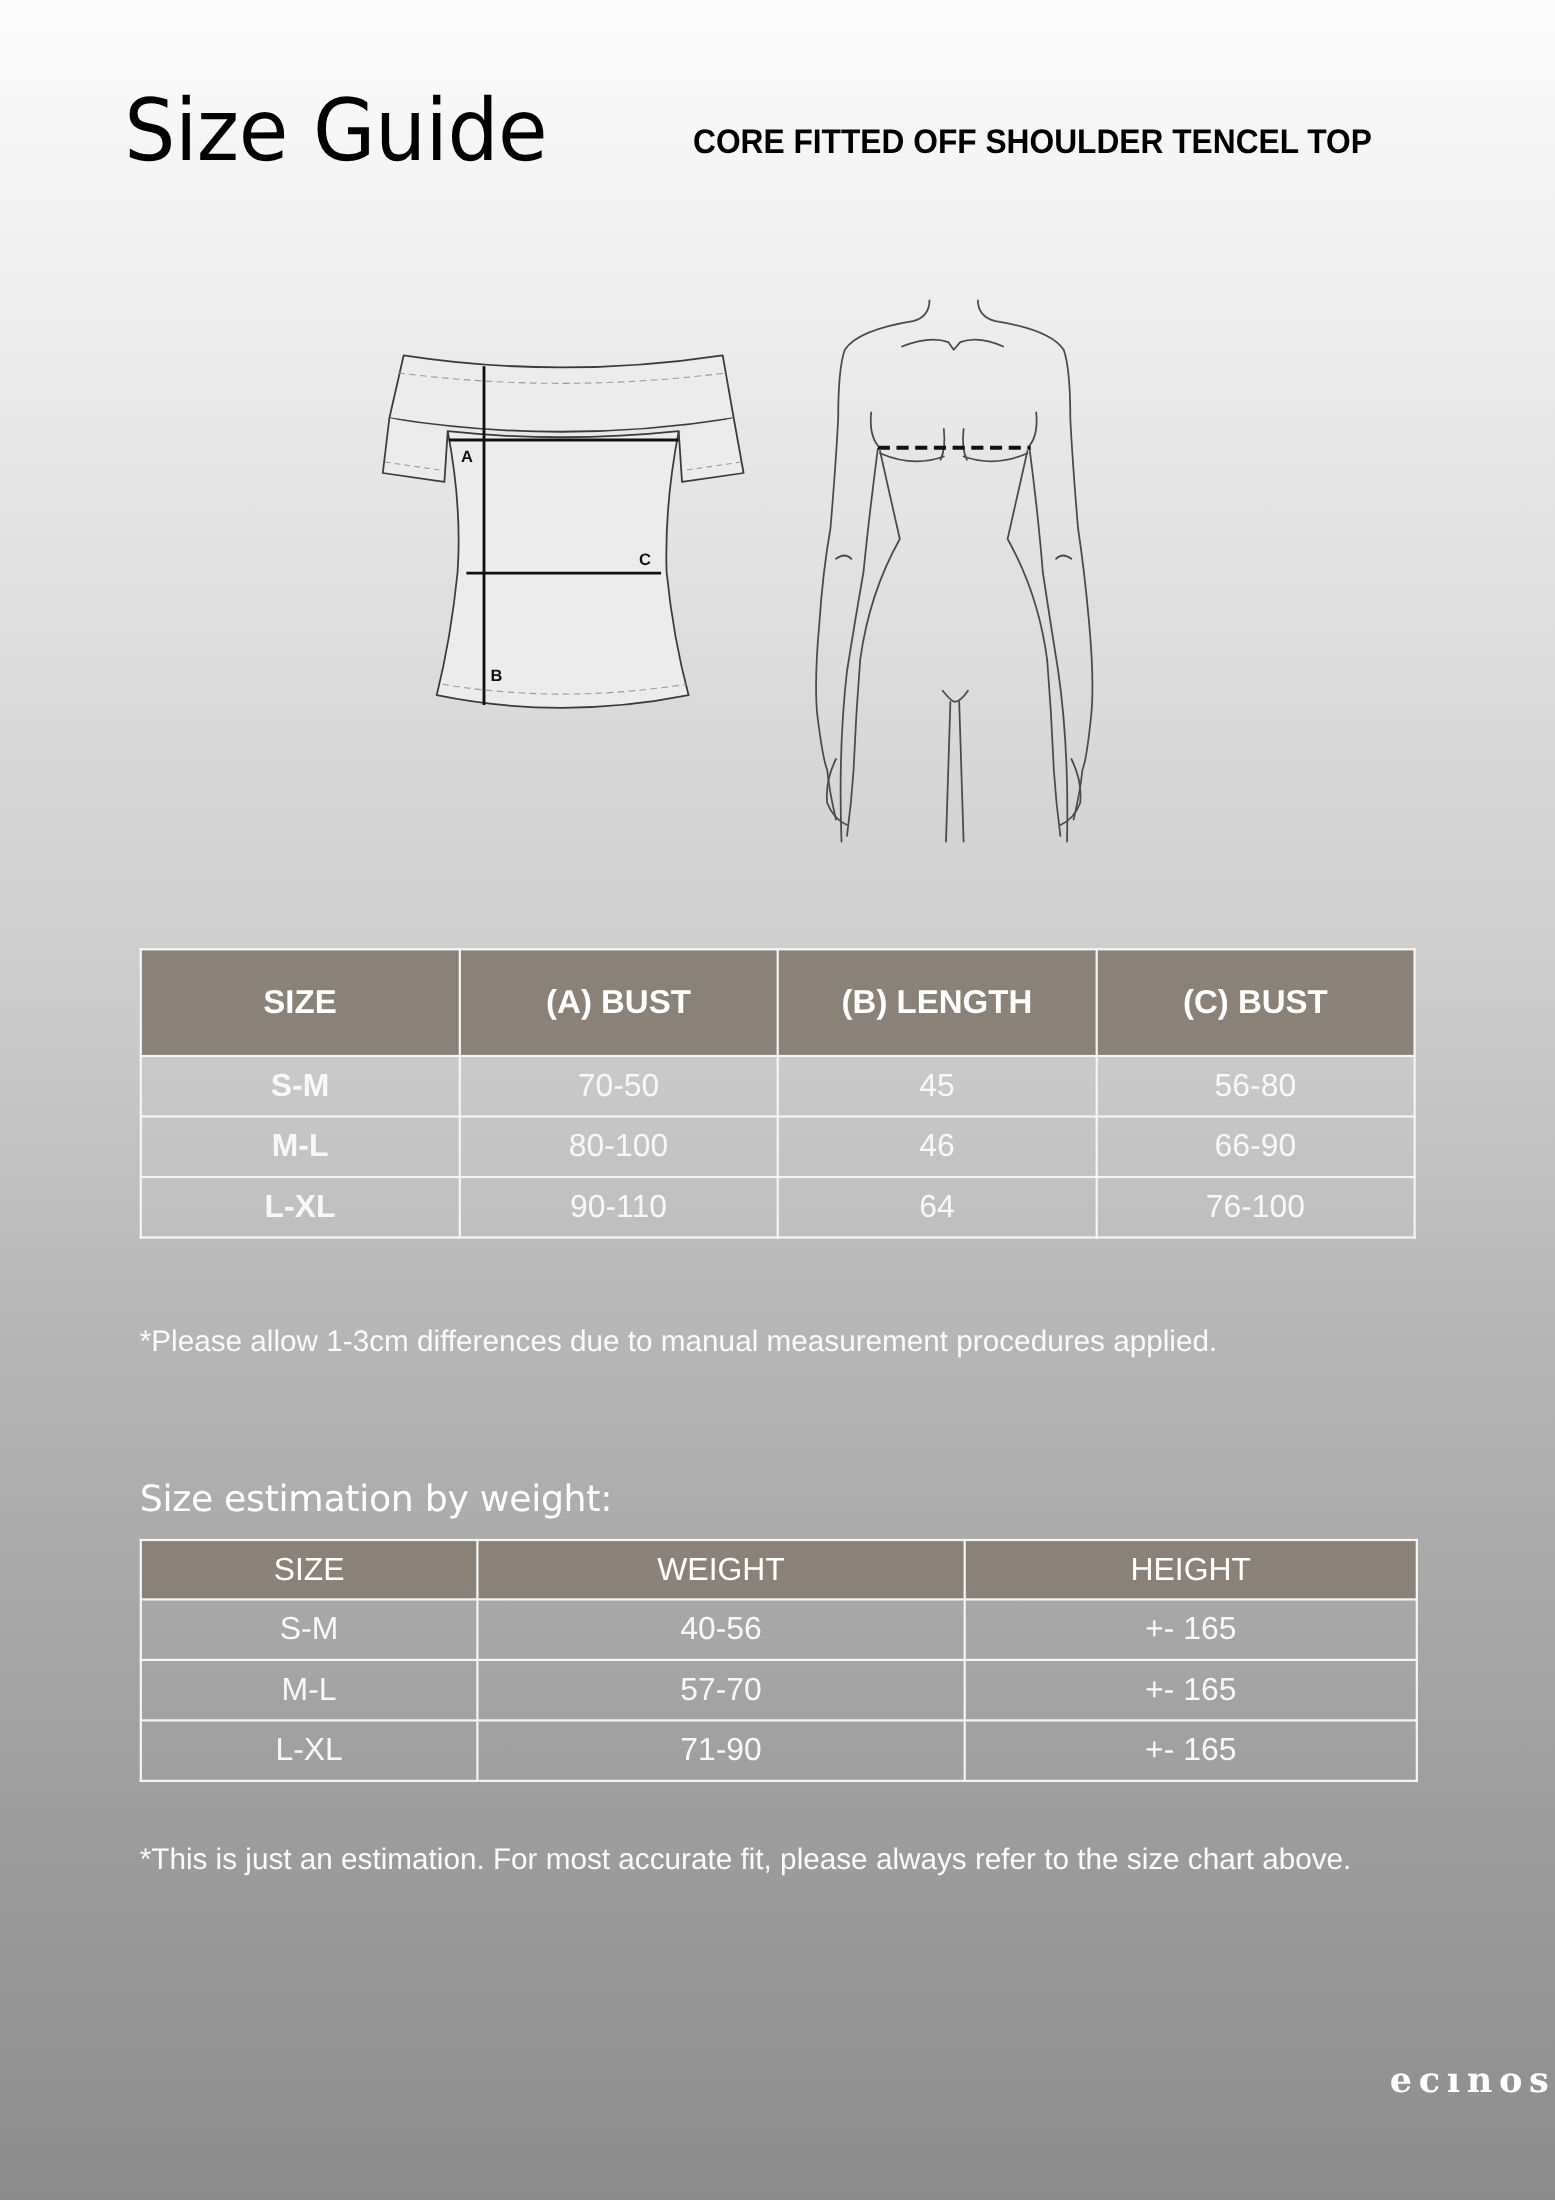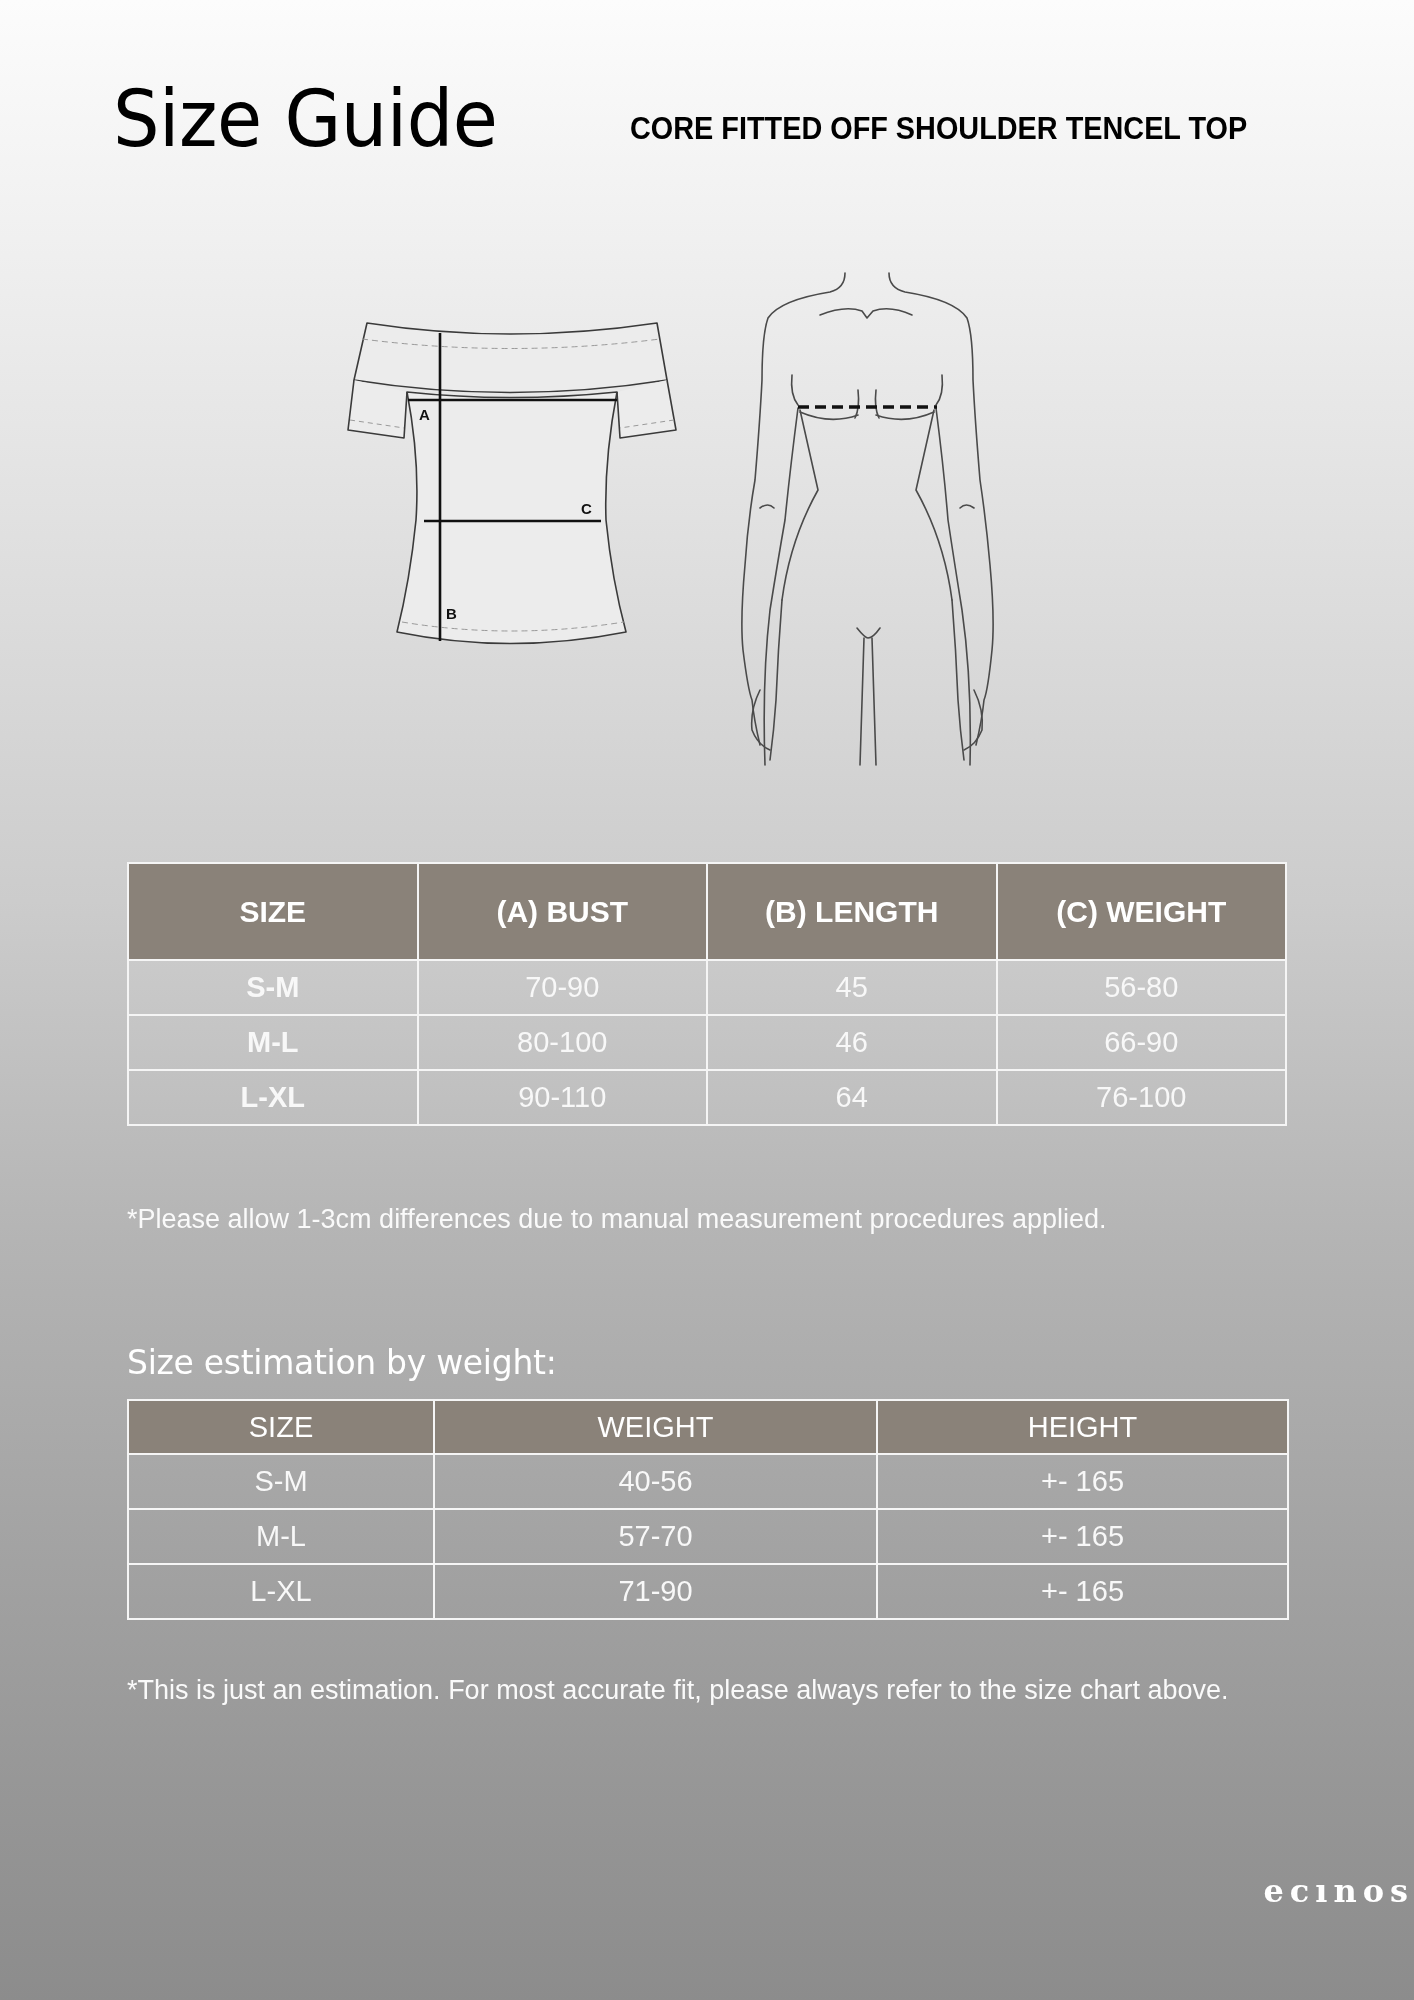--- a/index.html
+++ b/index.html
@@ -151,27 +151,27 @@
 
   <line x1="798" y1="407" x2="937" y2="407" stroke="#111" stroke-width="3.5" stroke-dasharray="11,6"></line>
 </svg>
 
 <table class="grid" id="t1">
   <thead>
     <tr>
       <th>SIZE</th>
       <th>(A) BUST</th>
       <th>(B) LENGTH</th>
-      <th>(C) WEIGHT</th>
+      <th>(C) BUST</th>
     </tr>
   </thead>
   <tbody>
     <tr>
       <td class="sz">S-M</td>
-      <td>70-90</td>
+      <td>70-50</td>
       <td>45</td>
       <td>56-80</td>
     </tr>
     <tr>
       <td class="sz">M-L</td>
       <td>80-100</td>
       <td>46</td>
       <td>66-90</td>
     </tr>
     <tr>

